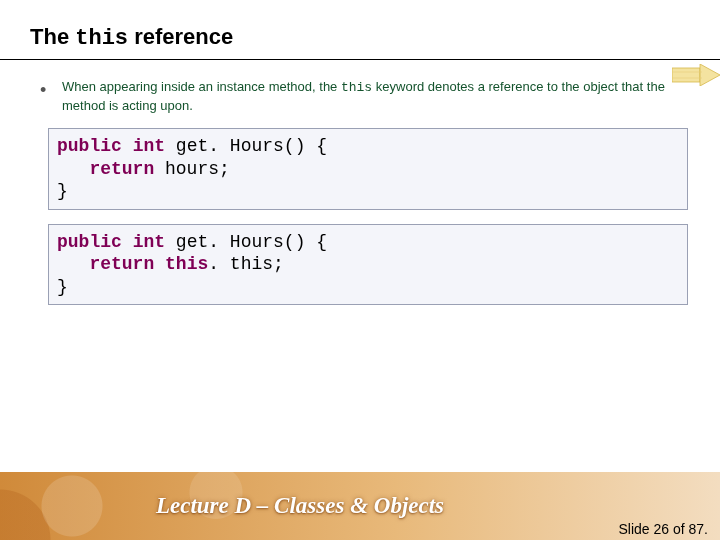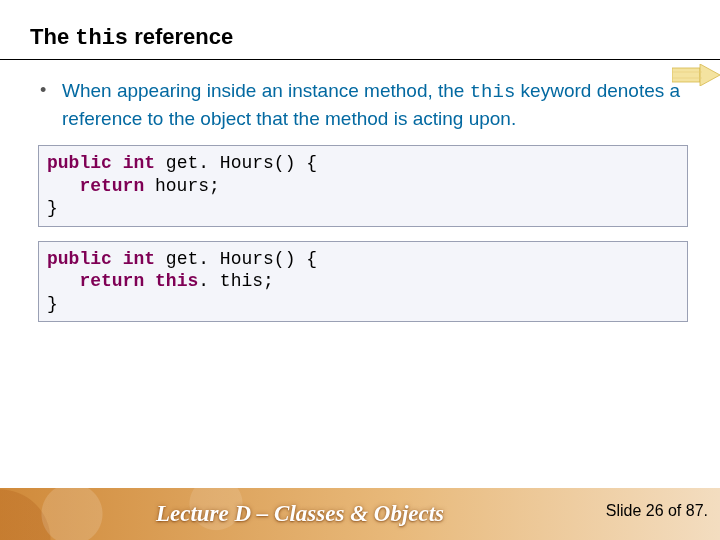--- a/index.html
+++ b/index.html
@@ -38,52 +38,52 @@
     padding: 18px 30px 10px 30px;
   }
 
   ul.bullets {
     list-style: none;
     margin-left: 6px;
   }
   ul.bullets li {
     position: relative;
     padding-left: 26px;
-    font-size: 19px;
+    font-size: 13px;
     line-height: 1.35;
-    color: #0369a1;
+    color: #14532d;
     margin-bottom: 6px;
   }
   ul.bullets li::before {
     content: "•";
     position: absolute;
     left: 4px;
     top: 0;
     color: #555;
     font-size: 18px;
   }
   ul.bullets li .mono { font-family: "Courier New", monospace; }
 
   .code-box {
-    margin: 14px 2px 14px 8px;
+    margin: 14px 2px 14px 18px;
     border: 1px solid #9aa0b4;
     background: #f4f5fa;
     padding: 6px 8px 6px 8px;
     font-family: Consolas, "Courier New", monospace;
     font-size: 18px;
     line-height: 1.25;
     white-space: pre;
     color: #000;
   }
   .code-box .kw { color: #7f0055; font-weight: bold; }
   .code-box .ret { color: #7f0055; font-weight: bold; }
   .code-box .pl { color: #000; }
 
   .footer {
-    height: 52px;
+    height: 68px;
     position: relative;
     background: linear-gradient(90deg, #d08a3a 0%, #e8b97a 55%, #f3ddc0 100%);
     overflow: hidden;
   }
   .footer-pattern {
     position: absolute;
     inset: 0;
     background:
       radial-gradient(circle at 10% 50%, rgba(255,255,255,0.15) 0 30px, transparent 31px),
       radial-gradient(circle at 30% 30%, rgba(255,255,255,0.12) 0 26px, transparent 27px),
@@ -99,22 +99,22 @@
     font-style: italic;
     font-weight: bold;
     font-size: 23px;
     color: #fff;
     text-shadow: 0 1px 2px rgba(120,60,10,0.7), 0 0 4px rgba(120,60,10,0.5);
     padding-right: 120px;
   }
   .footer-page {
     position: absolute;
     right: 12px;
-    bottom: 20px;
-    font-size: 16px;
+    bottom: 3px;
+    font-size: 14px;
     color: #000;
   }
 </style>
 </head>
 <body>
 
 <div class="slide">
 
   <div class="title-bar">
     <div class="title-text">

